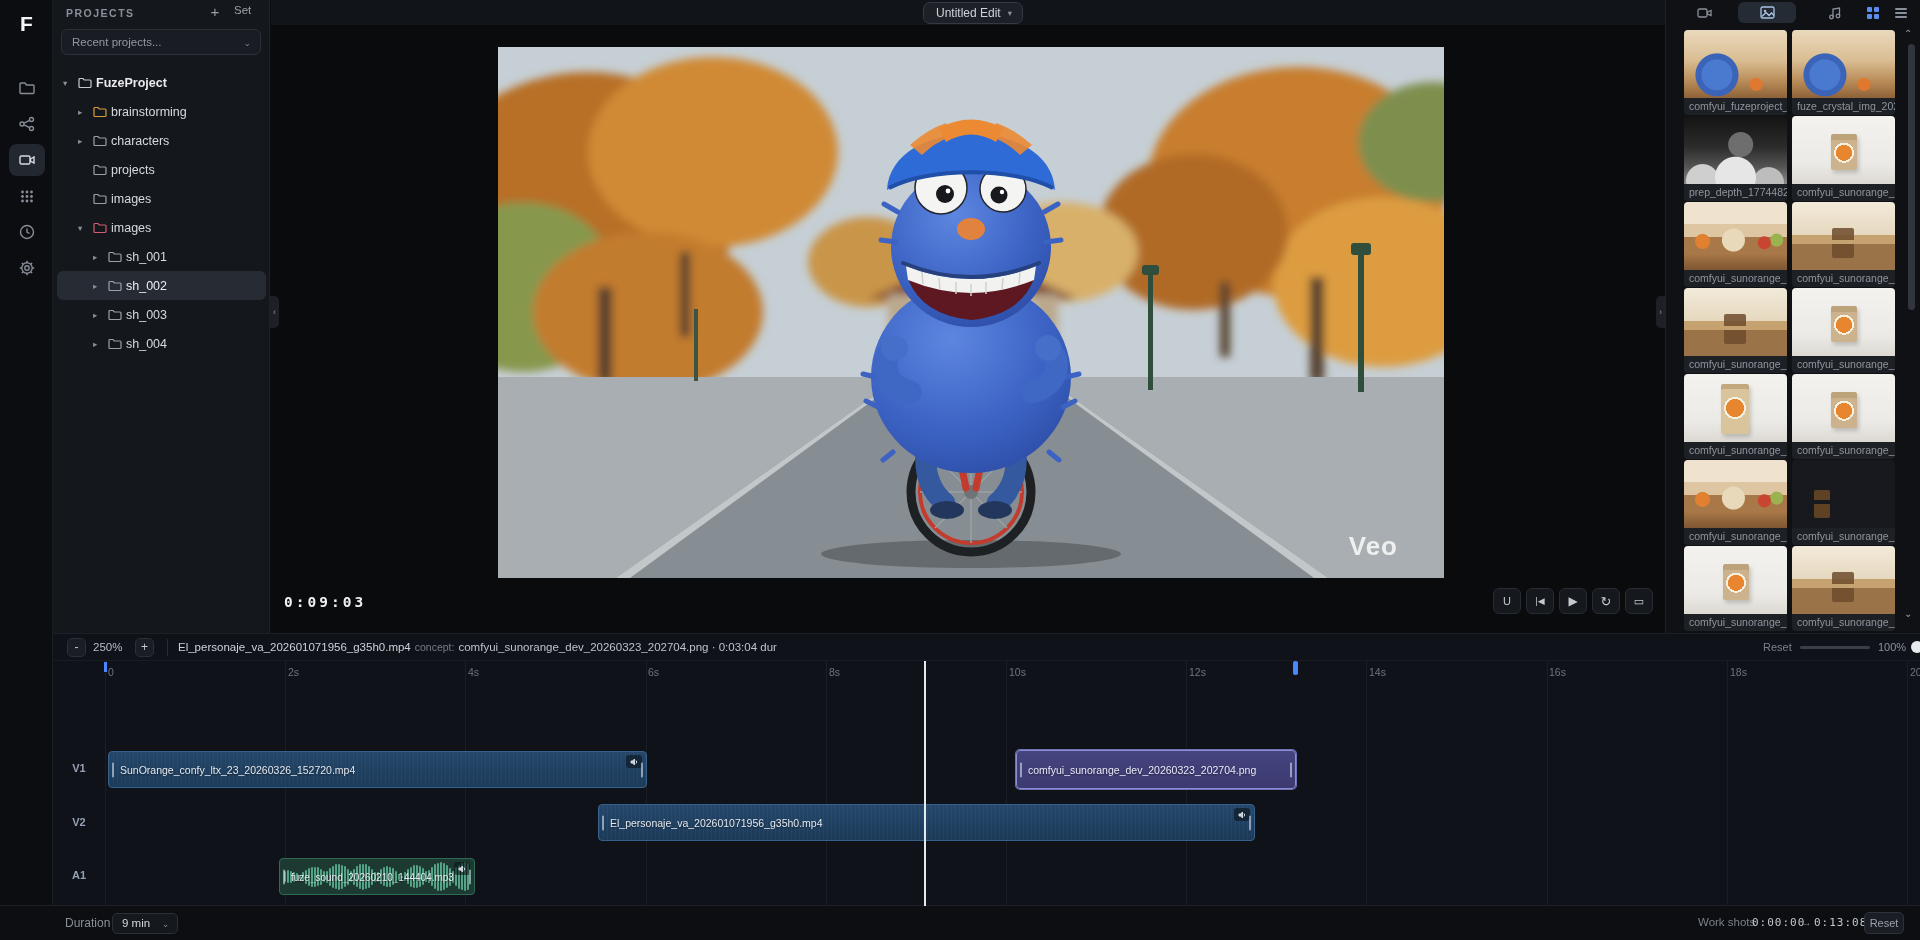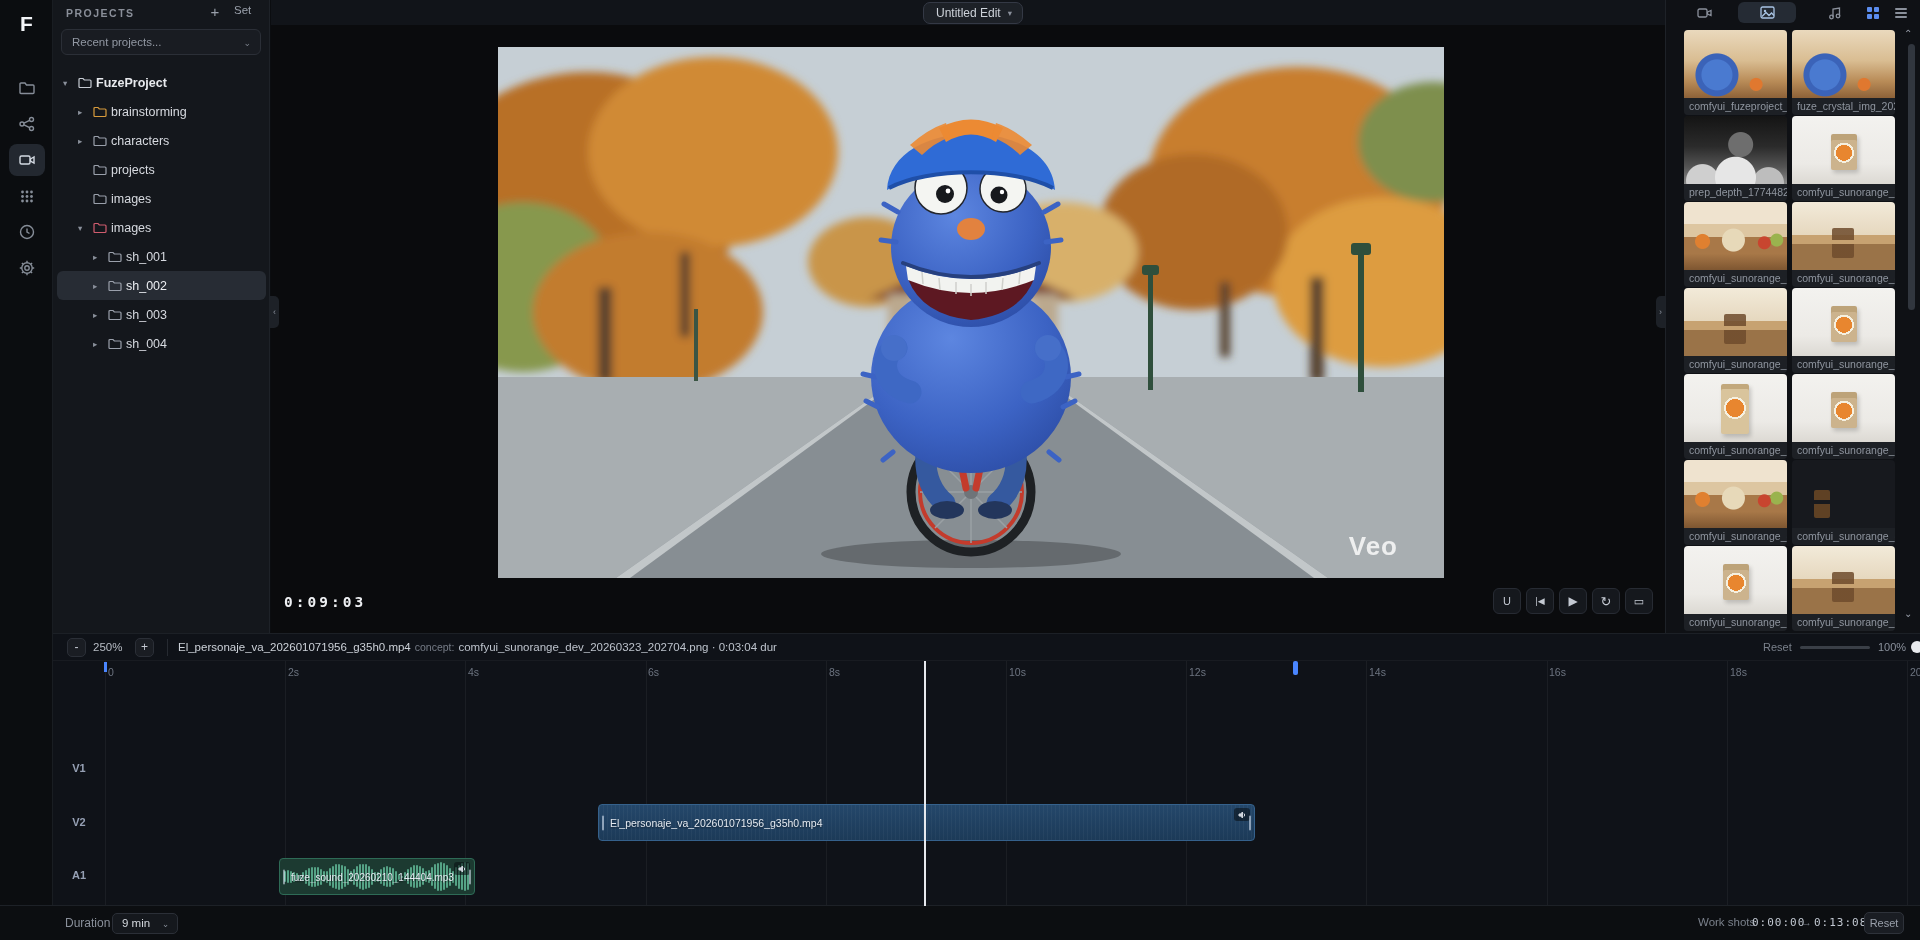--- a/index.html
+++ b/index.html
@@ -450,20 +450,36 @@
     </div>
     <div class="wa-start"></div>
     <div class="wa-end"></div>
 
     <div class="tracks">
       <div class="track-name" style="top:73px">V1</div>
       <div class="track-name" style="top:127px">V2</div>
       <div class="track-name" style="top:180px">A1</div>
       <div class="track-name" style="top:234px">A2</div>
 
+      <div class="clip video" style="left:55px; top:62px; width:539px;">
+        <span class="h-l"></span>
+        <span class="clabel">SunOrange_confy_ltx_23_20260326_152720.mp4</span>
+        <span class="badge">
+            <svg class="ic" width="9" height="8" viewBox="0 0 9 8" fill="none" stroke="currentColor" stroke-width="1">
+              <path d="M1 3 H2.5 L4.5 1 V7 L2.5 5 H1 Z" fill="currentColor"></path>
+              <path d="M6 2.5 Q7.5 4 6 5.5"></path>
+            </svg>
+          </span>
+        <span class="h-r"></span>
+      </div>
+      <div class="clip image-sel" style="left:963px; top:61px; width:280px; height:39px;">
+        <span class="h-l"></span>
+        <span class="clabel">comfyui_sunorange_dev_20260323_202704.png</span>
+        <span class="h-r"></span>
+      </div>
       <div class="clip video" style="left:545px; top:115px; width:657px;">
         <span class="h-l"></span>
         <span class="clabel">El_personaje_va_202601071956_g35h0.mp4</span>
         <span class="badge">
             <svg class="ic" width="9" height="8" viewBox="0 0 9 8" fill="none" stroke="currentColor" stroke-width="1">
               <path d="M1 3 H2.5 L4.5 1 V7 L2.5 5 H1 Z" fill="currentColor"></path>
               <path d="M6 2.5 Q7.5 4 6 5.5"></path>
             </svg>
           </span>
         <span class="h-r"></span>

